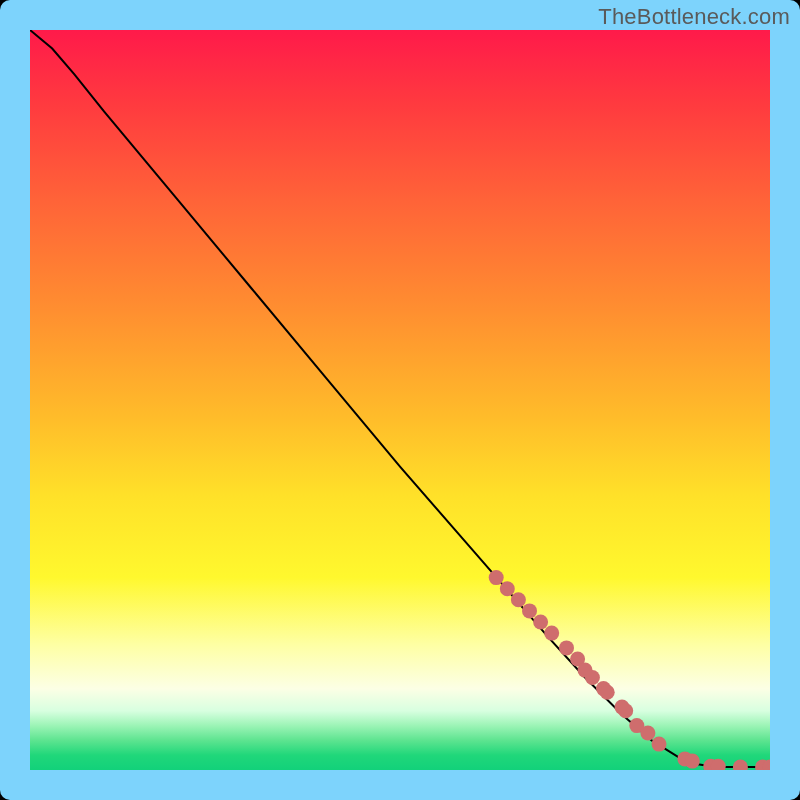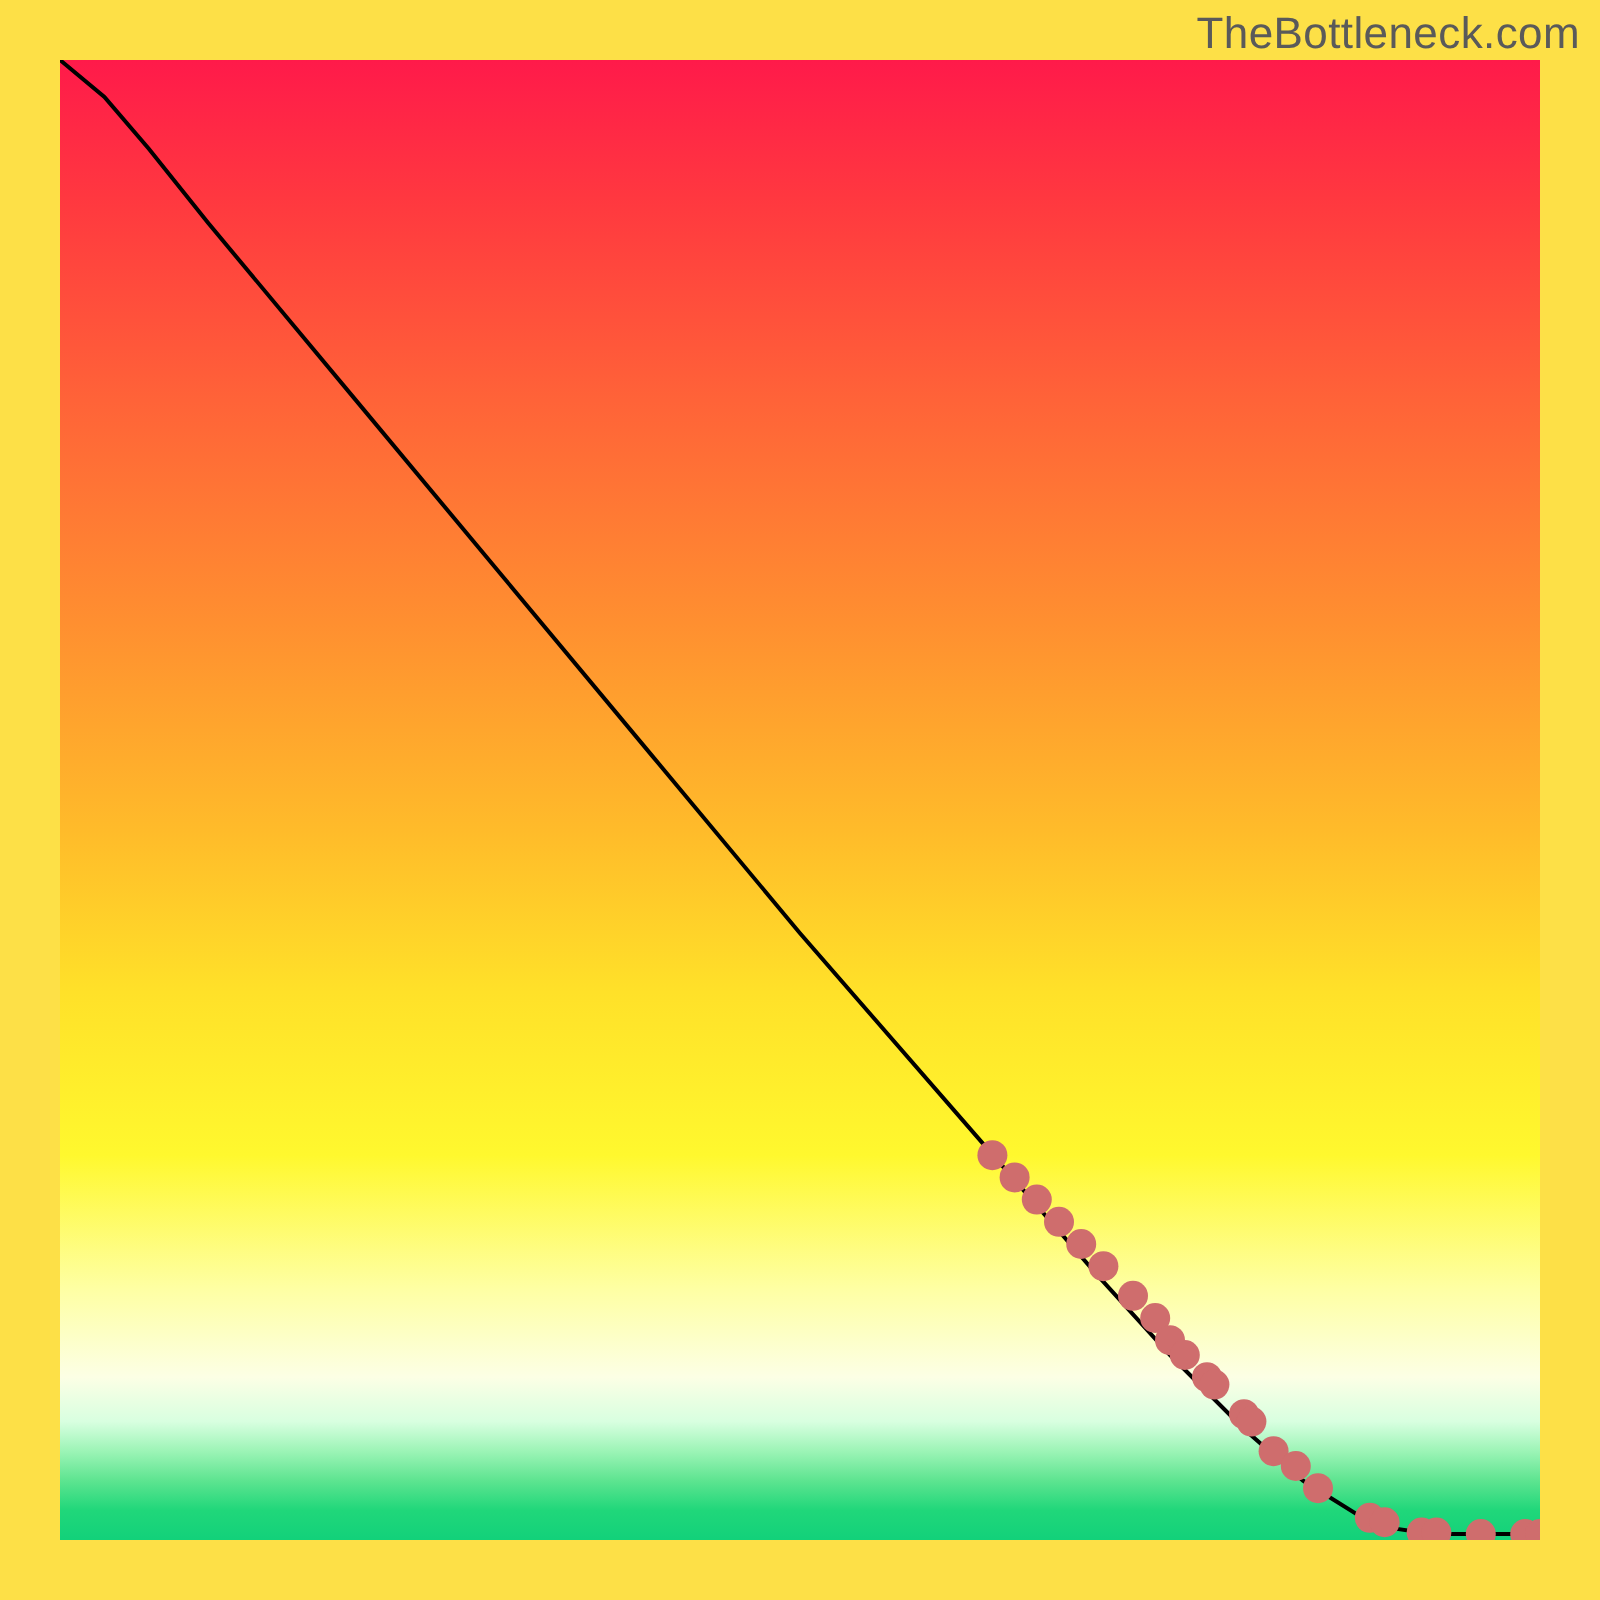--- a/index.html
+++ b/index.html
@@ -8,21 +8,22 @@
     background: #000;
     width: 800px;
     height: 800px;
     overflow: hidden;
     font-family: Arial, Helvetica, sans-serif;
   }
   .frame {
     position: relative;
     width: 800px;
     height: 800px;
-    background: #fde047;
+    background: #7dd3fc;
+    border-radius: 10px;
   }
   .watermark {
     position: absolute;
     top: 4px;
     right: 10px;
     color: #5a5a5a;
     font-size: 22px;
     font-weight: 400;
     letter-spacing: 0.2px;
     z-index: 10;

